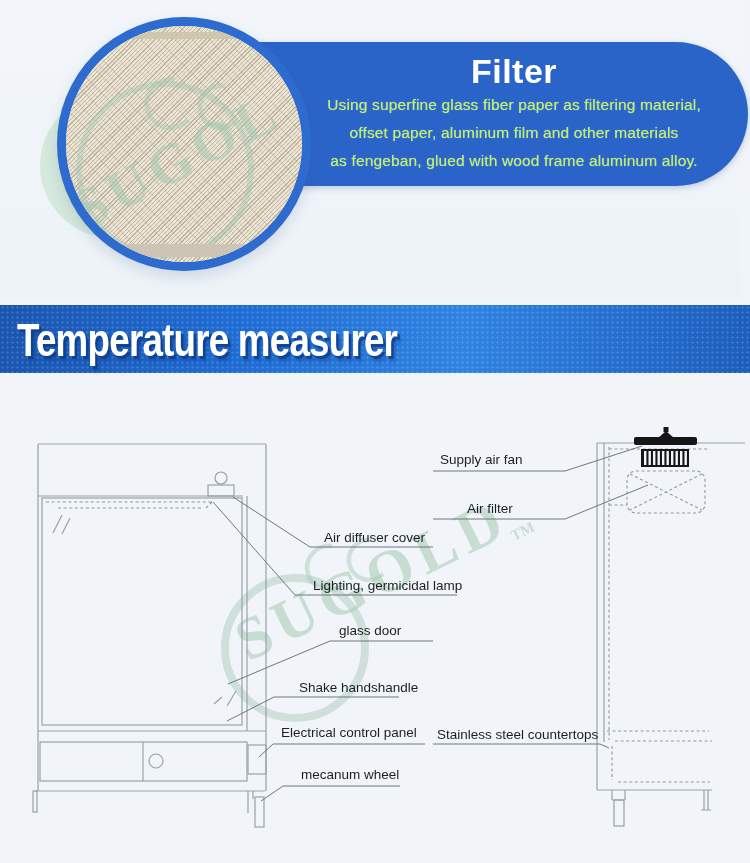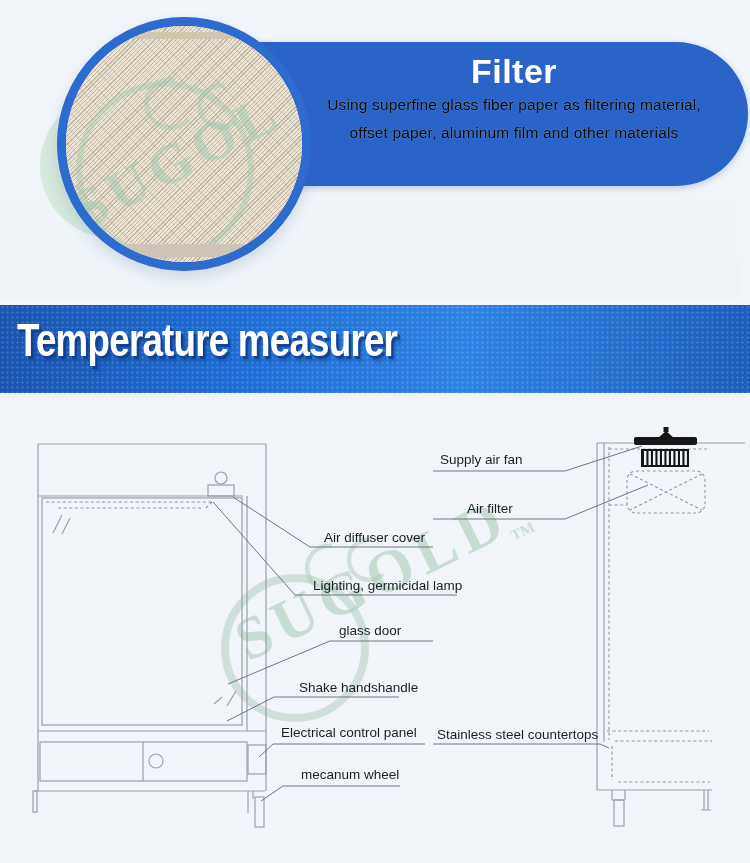--- a/index.html
+++ b/index.html
@@ -9,38 +9,38 @@
   
   .hero{position:absolute;left:0;top:0;width:741px;height:300px;
         background:linear-gradient(180deg,#f2f6fa,#eef3f8);}
   .green-circle{position:absolute;left:40px;top:93px;width:145px;height:145px;
         border-radius:50%;background:#d5e9dc;}
   .info-panel{position:absolute;left:256px;top:42px;width:492px;height:144px;
         background:#2b64c8;border-radius:0 72px 72px 0;
         box-shadow:0 2px 6px rgba(30,70,150,.25);}
   .panel-content{padding:9px 14px 0 38px;text-align:center;color:#fff;}
   .panel-title{margin:0;font-size:34px;font-weight:800;letter-spacing:.5px;line-height:40px;}
-  .panel-line{margin:0;font-size:15.5px;line-height:28px;letter-spacing:.15px;color:#000000;
+  .panel-line{margin:0;font-size:15.5px;line-height:28px;letter-spacing:.15px;color:#bef264;
         text-shadow:0 0 1px rgba(255,255,255,.55);white-space:nowrap;}
   .photo-circle{position:absolute;left:57px;top:17px;width:236px;height:236px;
         border:9px solid #2e6bce;border-radius:50%;background:#ece5d6;
         box-shadow:0 6px 14px rgba(60,90,140,.18);}
   .photo-inner{position:absolute;inset:0;border-radius:50%;overflow:hidden;
         background-color:#ece5d6;
         background-image:
           repeating-linear-gradient(135deg,rgba(151,138,112,.5) 0 1px,rgba(0,0,0,0) 1px 3px),
           repeating-linear-gradient(45deg,rgba(151,138,112,.18) 0 1px,rgba(0,0,0,0) 1px 6px);}
   .photo-strip-top{position:absolute;top:6px;left:26px;right:26px;height:7px;
         background:#cfc3ab;border-radius:4px;opacity:.9;}
   .photo-strip-bottom{position:absolute;bottom:5px;left:32px;right:32px;height:13px;
         background:#cdc4b5;}
   .photo-watermark{position:absolute;left:0;top:0;}
 
   
-  .banner{position:absolute;left:0;top:305px;width:750px;height:88px;
+  .banner{position:absolute;left:0;top:305px;width:750px;height:68px;
         background-image:
           radial-gradient(rgba(255,255,255,.14) 1px,rgba(255,255,255,0) 1.4px),
           linear-gradient(93deg,#1a55b0 0%,#1e6bd3 30%,#2f83e2 62%,#1c5dbd 100%);
         background-size:5px 5px,100% 100%;}
   .banner h2{margin:0;padding:10px 0 0 17px;line-height:50px;font-size:46px;
         font-weight:700;color:#ffffff;letter-spacing:-1px;white-space:nowrap;}
   .banner h2 span{display:inline-block;transform:scaleX(.8);transform-origin:0 50%;
         text-shadow:3px 3px 0 rgba(14,62,140,.85),5px 6px 4px rgba(14,62,140,.4);}
 
   
@@ -58,20 +58,21 @@
 <div class="page">
 
   <div class="hero">
     <div class="green-circle"></div>
 
     <div class="info-panel">
       <div class="panel-content">
         <h3 class="panel-title">Filter</h3>
         <p class="panel-line">Using superfine glass fiber paper as filtering material,</p>
         <p class="panel-line">offset paper, aluminum film and other materials</p>
+        <p class="panel-line">as fengeban, glued with wood frame aluminum alloy.</p>
       </div>
     </div>
 
     <div class="photo-circle">
       <div class="photo-inner">
         <svg class="photo-watermark" width="236" height="236" viewBox="0 0 236 236">
           <circle class="wmk" cx="99" cy="144" r="86" stroke-width="6"></circle>
           <path class="wmk" d="M109,54 a24,24 0 1 0 13,40" stroke-width="5"></path>
           <path class="wmk" d="M159,60 a21,21 0 1 0 11,35" stroke-width="5"></path>
           <text class="wm" x="20" y="204" font-size="56" letter-spacing="6" transform="rotate(-28 20 204)">SUGOL</text>

